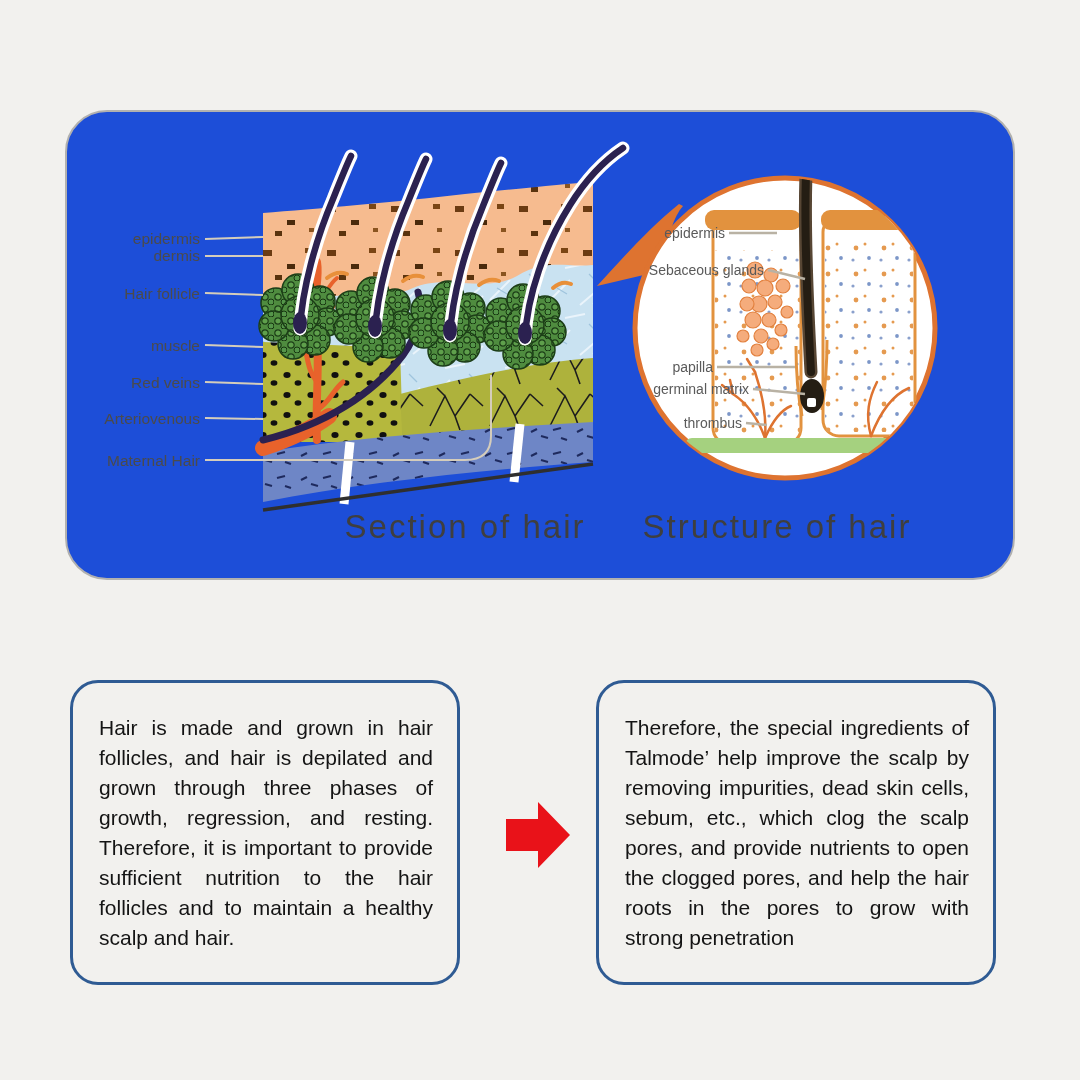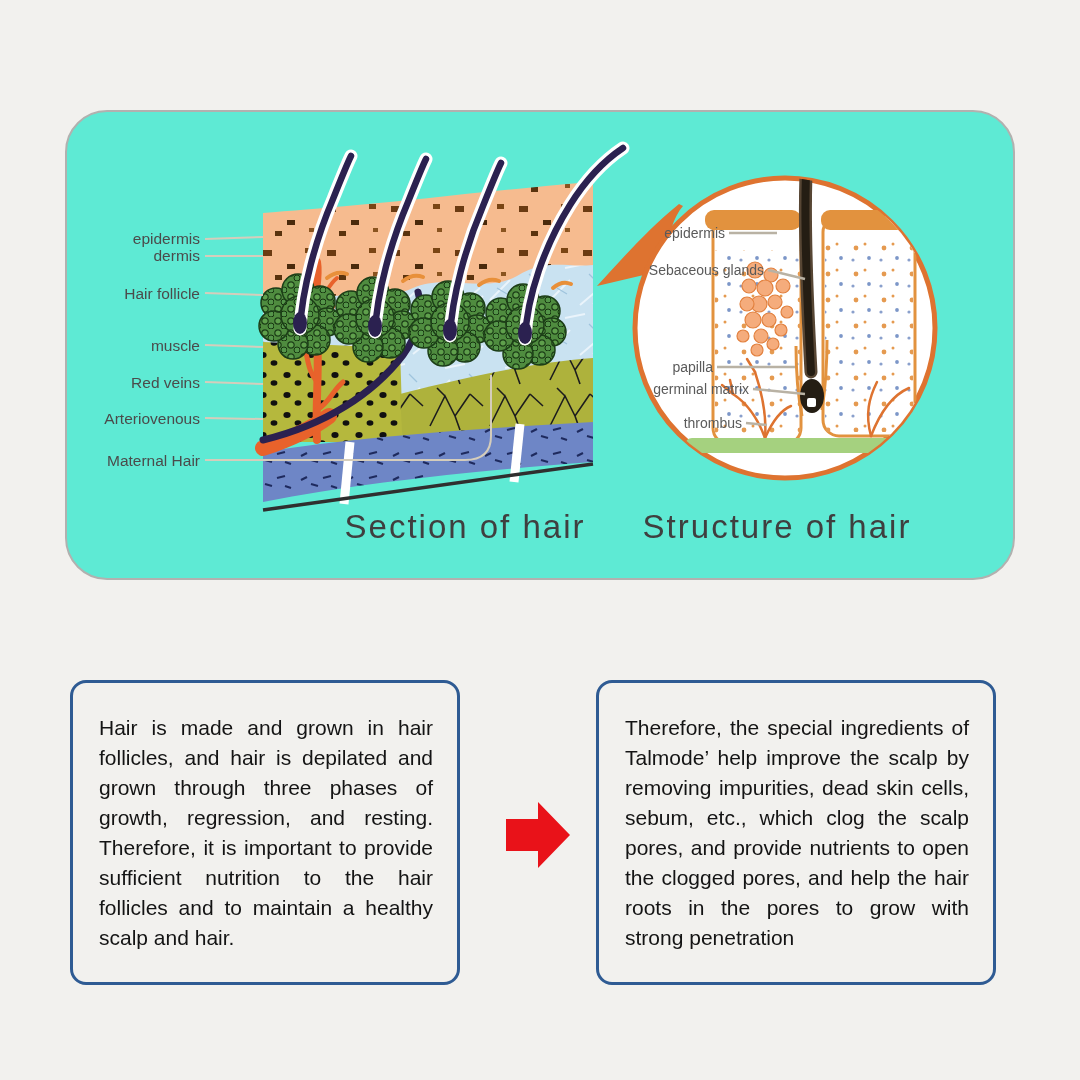--- a/index.html
+++ b/index.html
@@ -7,31 +7,31 @@
     width:1080px;height:1080px;
     background:#f2f1ee;
     font-family:"Liberation Sans", sans-serif;
     position:relative;
     overflow:hidden;
   }
   .stage{position:absolute;inset:0;}
   
   .diagram-card{
     position:absolute;left:65px;top:110px;width:950px;height:470px;
-    background:#5eead4;border:2px solid #b2b1af;border-radius:42px;
+    background:#1d4ed8;border:2px solid #b2b1af;border-radius:42px;
     box-sizing:border-box;
   }
   .diagram-card svg{position:absolute;left:-2px;top:-2px;}
   .lbl{font-family:"Liberation Sans",sans-serif;fill:#4b4b4b;font-size:15.5px;}
   .lbl2{font-family:"Liberation Sans",sans-serif;fill:#5a5a5a;font-size:14px;}
   .caption{font-family:"Liberation Sans",sans-serif;fill:#3f3f3f;font-size:33px;letter-spacing:2px;}
   
   .info-box{
     position:absolute;top:680px;height:305px;box-sizing:border-box;
-    border:3px solid #2f5b93;border-radius:16px;background:transparent;
+    border:3px solid #2f5b93;border-radius:28px;background:transparent;
     padding:30px 24px 0 26px;
     font-size:21px;line-height:1.43;color:#141414;
     text-align:justify;
   }
   .info-box.left{left:70px;width:390px;}
   .info-box.right{left:596px;width:400px;}
   .arrow-wrap{position:absolute;left:506px;top:802px;width:64px;height:67px;}
 </style>
 </head>
 <body>

